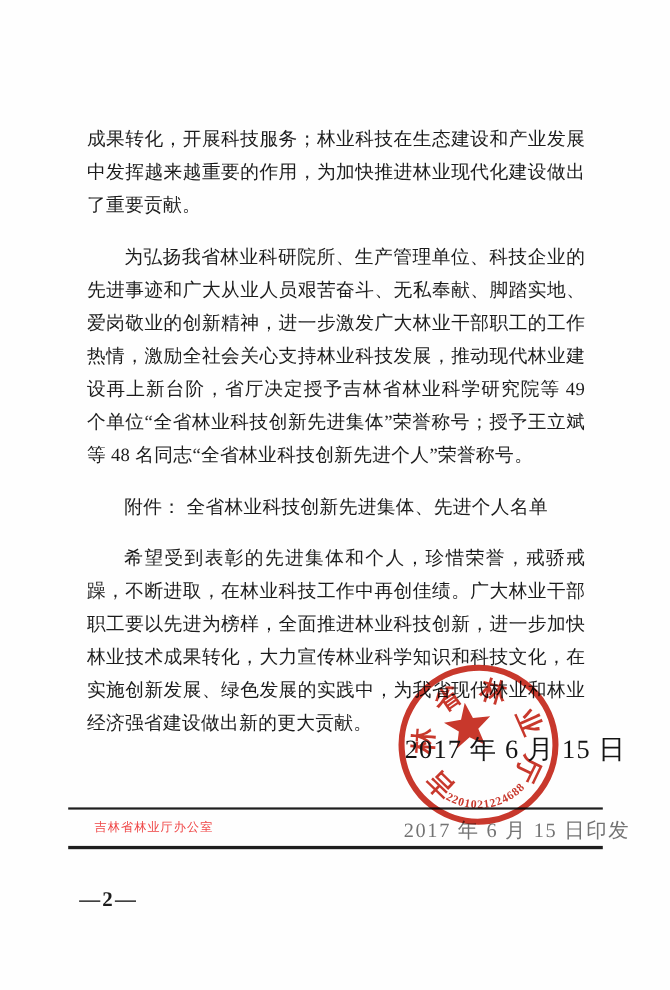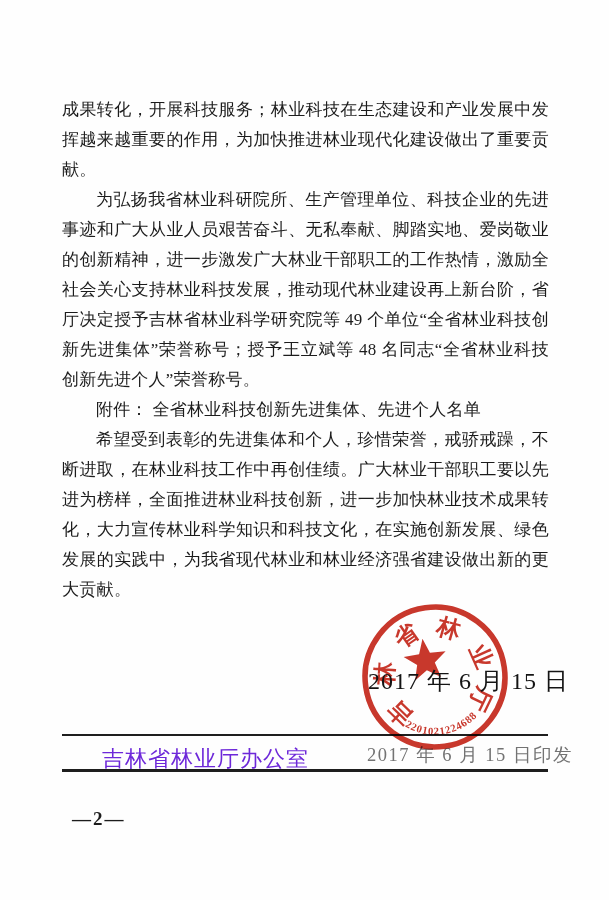--- a/index.html
+++ b/index.html
@@ -17,21 +17,21 @@
   
   .body-text{
     position:absolute;
     left:62px;top:95px;width:487px;
     font-size:17px;
     line-height:30px;
     color:#1c1c1c;
     text-align:justify;
     letter-spacing:0.3px;
   }
-  .body-text p{margin:0;}
+  .body-text p{margin:17px;}
   .body-text p.indent{text-indent:2em;}
   .attachment{text-indent:2em;}
   
   .date-line{
     position:absolute;
     left:368px;top:665px;
     font-size:24px;
     letter-spacing:1px;
     color:#141414;
     z-index:5;
@@ -50,22 +50,22 @@
   .seal svg{display:block;width:100%;height:100%;}
   .seal text{font-family:"Liberation Serif","DejaVu Serif",serif;font-weight:bold;}
   
   .rule{
     position:absolute;left:62px;width:486px;
     background:#1e1e1e;z-index:2;
   }
   .rule.top{top:734px;height:2px;}
   .rule.bottom{top:769px;height:3px;}
   .footer-issuer{
-    position:absolute;left:102px;top:744px;
-    font-size:22px;color:#6d28d9;letter-spacing:1px;
+    position:absolute;left:86px;top:744px;
+    font-size:11px;color:#ef4444;letter-spacing:1px;
     z-index:3;white-space:nowrap;
   }
   .footer-print-date{
     position:absolute;left:367px;top:742px;
     font-size:18.5px;color:#737373;letter-spacing:1.5px;
     z-index:3;white-space:nowrap;
   }
   .page-number{
     position:absolute;left:72px;top:808px;
     font-size:19px;color:#1c1c1c;letter-spacing:2px;

